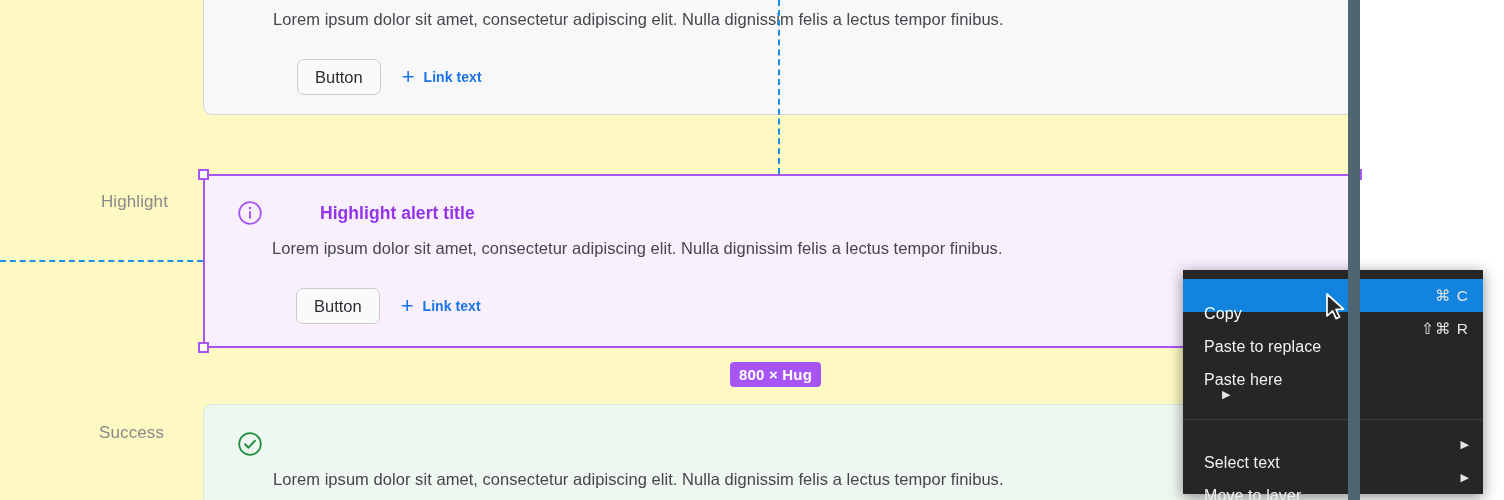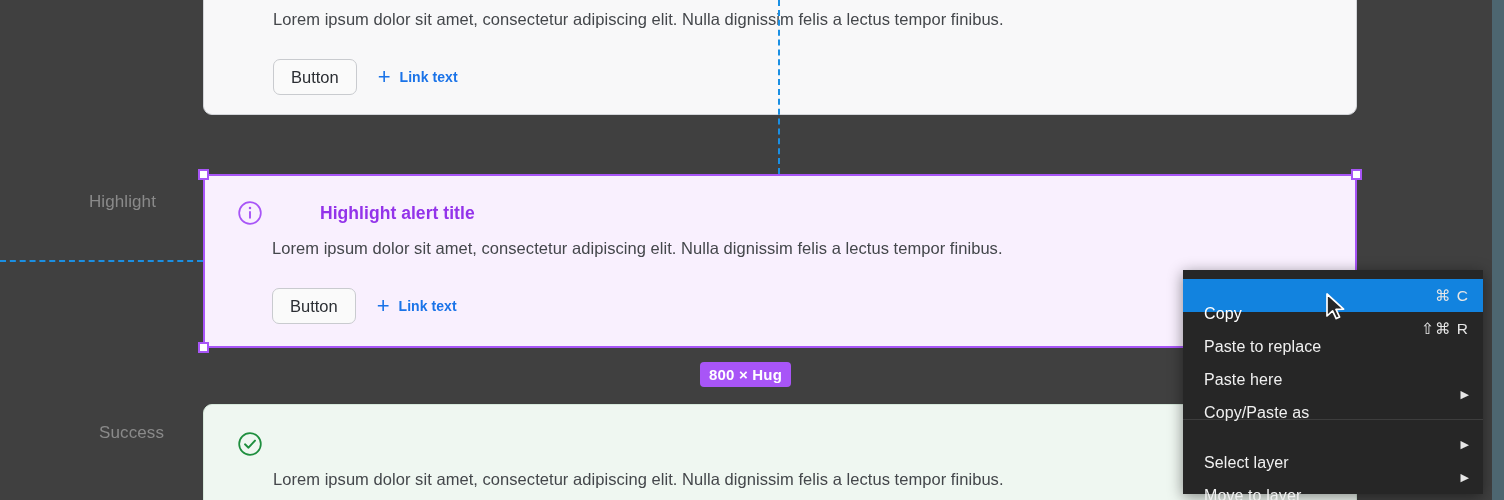--- a/index.html
+++ b/index.html
@@ -4,22 +4,22 @@
 <style>
   * { box-sizing: border-box; margin: 0; padding: 0; }
   html, body {
     width: 1504px; height: 500px;
     background: #ffffff;
     font-family: "Liberation Sans", sans-serif;
     overflow: hidden;
   }
   #canvas {
     position: relative;
-    width: 1504px; height: 500px;
-    background: #404040;
+    width: 1360px; height: 500px;
+    background: #fef9c3;
   }
 
   
   .dots {
     background-image: radial-gradient(circle at 1px 1px, rgba(0,0,0,0.10) 0.9px, transparent 1px);
     background-size: 11px 11px;
   }
 
   
   .row-label {
@@ -59,20 +59,21 @@
     font-size: 16.5px;
     color: #44474b;
     line-height: 24px;
     white-space: nowrap;
     letter-spacing: .05px;
   }
   .actions {
     position: absolute;
     display: flex;
     align-items: center;
+    margin-left: 24px;
   }
   .btn {
     height: 36px;
     padding: 0 17px;
     display: flex; align-items: center; justify-content: center;
     border: 1px solid #c9cbcf;
     border-radius: 7px;
     background: #fafafa;
     font-size: 16.5px;
     color: #2b2e33;
@@ -141,21 +142,21 @@
     pointer-events: auto;
     cursor: nwse-resize;
   }
   .h-tl { left: -7px;  top: -7px; }
   .h-tr { right: -7px; top: -7px; }
   .h-bl { left: -7px;  bottom: -7px; }
   .h-br { right: -7px; bottom: -7px; }
 
   .size-badge {
     position: absolute;
-    left: 700px; top: 362px;
+    left: 730px; top: 362px;
     height: 25px;
     padding: 0 9px;
     display: flex; align-items: center;
     background: #a855f7;
     color: #ffffff;
     font-size: 15px;
     font-weight: bold;
     border-radius: 4px;
     letter-spacing: .2px;
     white-space: nowrap;
@@ -285,48 +286,47 @@
   <div class="guide-h"></div>
 
   <div class="sel-frame">
     <div class="handle h-tl"></div>
     <div class="handle h-tr"></div>
     <div class="handle h-bl"></div>
     <div class="handle h-br"></div>
   </div>
   <div class="size-badge">800 × Hug</div>
 
-  <div class="row-label" style="left:0px; top:192px; width:156px;">Highlight</div>
+  <div class="row-label" style="left:12px; top:192px; width:156px;">Highlight</div>
   <div class="row-label" style="left:8px; top:423px; width:156px;">Success</div>
 
   <div id="context-menu">
 
     <div class="menu-item selected">
       <span class="mi-label">Copy</span>
       <span class="mi-shortcut">⌘ C</span>
     </div>
 
     <div class="menu-item">
       <span class="mi-label">Paste to replace</span>
       <span class="mi-shortcut">⇧⌘ R</span>
     </div>
 
     <div class="menu-item">
       <span class="mi-label">Paste here</span>
     </div>
 
     <div class="menu-item">
-      <span class="mi-label">Copy/Paste as</span>
       <span class="mi-arrow">▶</span>
     </div>
 
     <div class="menu-sep"></div>
 
     <div class="menu-item">
-      <span class="mi-label">Select layer</span>
+      <span class="mi-label">Select text</span>
       <span class="mi-arrow">▶</span>
     </div>
 
     <div class="menu-item">
       <span class="mi-label">Move to layer</span>
       <span class="mi-arrow">▶</span>
     </div>
 
   </div>
 

